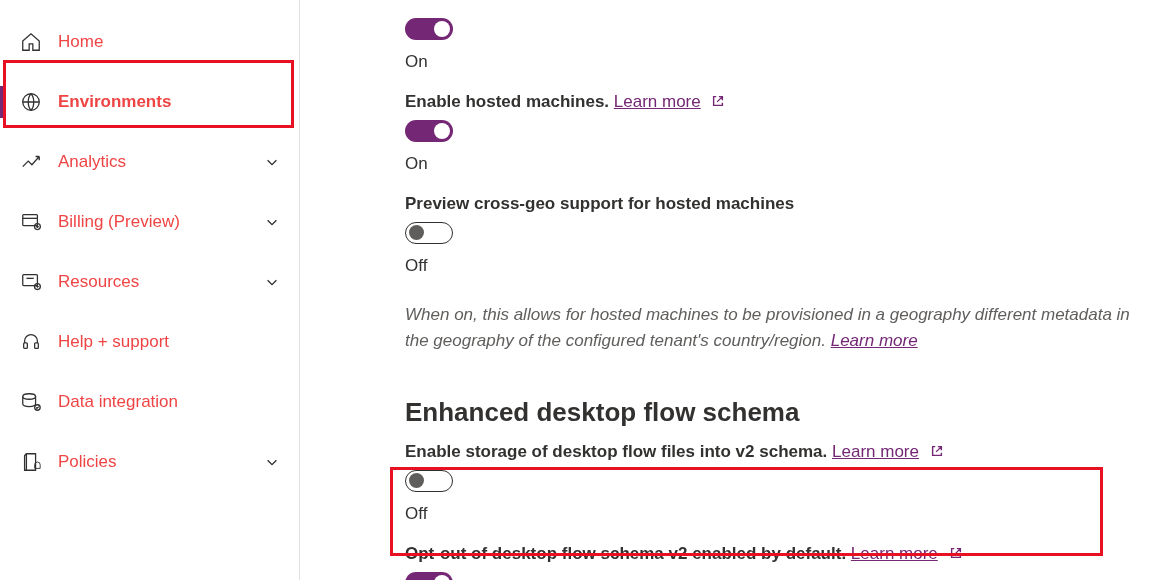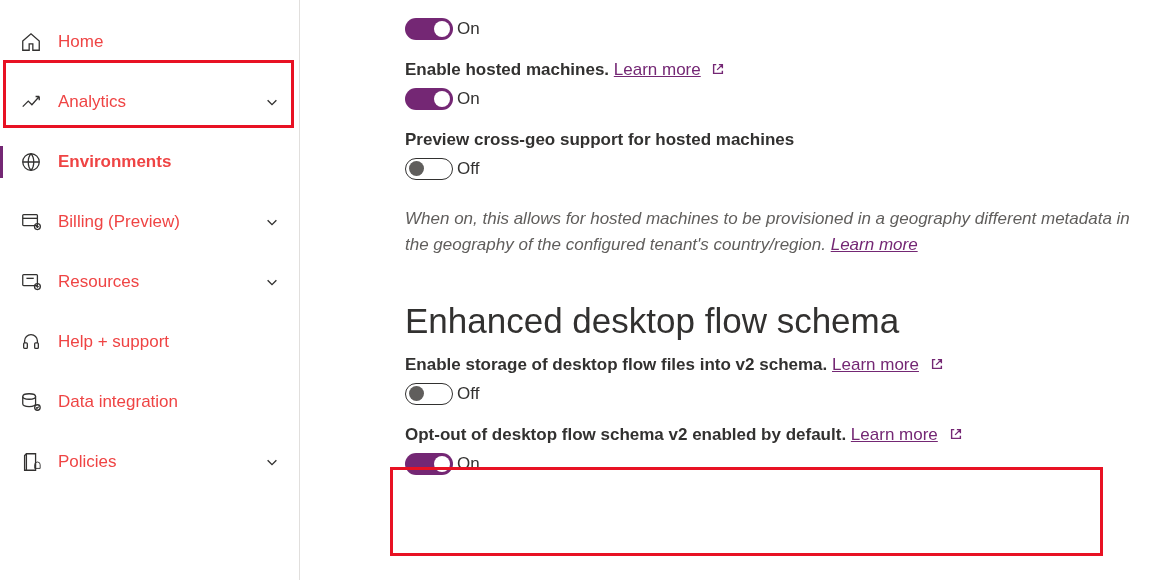--- a/index.html
+++ b/index.html
@@ -95,23 +95,23 @@
     .ext-icon {
       display:inline-block;
       width:14px;
       height:14px;
       margin-left:6px;
       vertical-align: -1px;
     }
     .ext-icon svg { stroke:#742774; fill:none; stroke-width:1.6; }
     .toggle-row {
       display:flex;
-      align-items:center;
-      gap:4px;
+      gap:12px;
       margin-top:2px;
+      flex-direction:column;
     }
     .toggle {
       width: 48px;
       height: 22px;
       border-radius: 12px;
       position: relative;
       cursor:pointer;
     }
     .toggle.on { background:#742774; }
     .toggle.on::after {
@@ -139,53 +139,53 @@
     }
     .desc {
       color:#605e5c;
       font-size:17px;
       line-height:1.5;
       margin-top:26px;
       max-width: 760px;
       font-style: italic;
     }
     .section-title {
-      font-size:35px;
-      font-weight:400;
+      font-size:26px;
+      font-weight:700;
       margin: 44px 0 14px 0;
     }
   </style>
 </head>
 <body>
 
 <div class="sidebar">
 
   <div class="side-item">
     <svg class="icon" viewBox="0 0 24 24">
         <path d="M3 11 L12 3 L21 11 L21 21 L14 21 L14 14 L10 14 L10 21 L3 21 Z"></path>
       </svg>
     <span>Home</span>
   </div>
 
+  <div class="side-item selected">
+    <svg class="icon" viewBox="0 0 24 24">
+        <circle cx="12" cy="12" r="9"></circle>
+        <path d="M3 12 H21 M12 3 C8 7 8 17 12 21 M12 3 C16 7 16 17 12 21"></path>
+      </svg>
+    <span>Environments</span>
+  </div>
+
   <div class="side-item">
     <svg class="icon" viewBox="0 0 24 24">
         <path d="M3 17 L9 11 L13 15 L21 6 M21 6 L17 6 M21 6 L21 10"></path>
       </svg>
     <span>Analytics</span>
     <svg class="chev" viewBox="0 0 16 16">
         <path d="M3 6 L8 11 L13 6"></path>
       </svg>
-  </div>
-
-  <div class="side-item selected">
-    <svg class="icon" viewBox="0 0 24 24">
-        <circle cx="12" cy="12" r="9"></circle>
-        <path d="M3 12 H21 M12 3 C8 7 8 17 12 21 M12 3 C16 7 16 17 12 21"></path>
-      </svg>
-    <span>Environments</span>
   </div>
 
   <div class="side-item">
     <svg class="icon" viewBox="0 0 24 24">
         <rect x="3" y="4" width="16" height="12" rx="1"></rect>
         <path d="M3 8 H19"></path>
         <circle cx="19" cy="17" r="3.2"></circle>
         <path d="M19 15.5 L19 18.5 M17.5 17 L20.5 17"></path>
       </svg>
     <span>Billing (Preview)</span>

